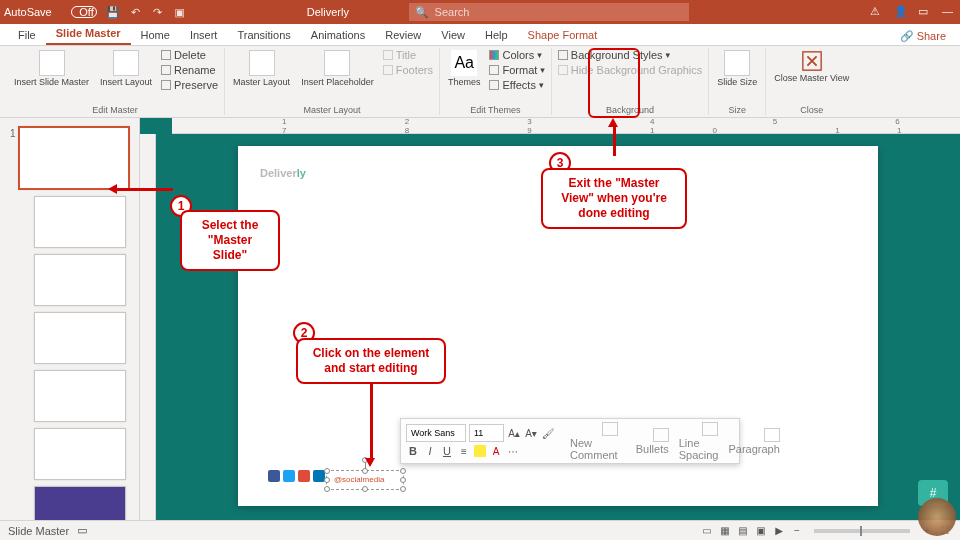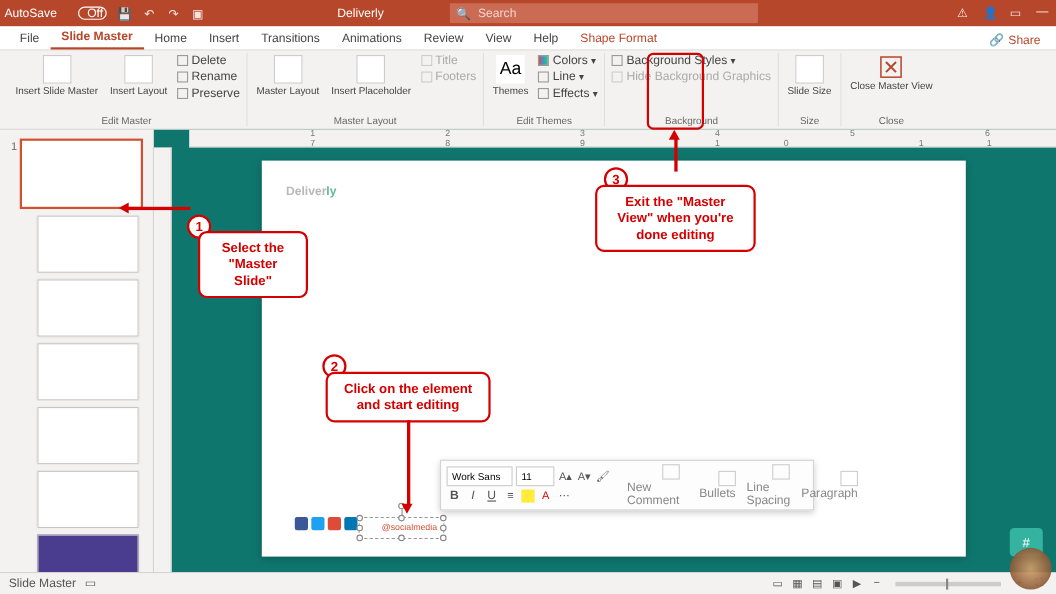--- a/index.html
+++ b/index.html
@@ -46,21 +46,21 @@
 .hruler{height:16px;background:#f3f2f1;border-bottom:1px solid #d4d4d4;margin-left:32px;font-size:8px;display:flex;align-items:center;color:#777;padding-left:110px;letter-spacing:58px}
 .canvasrow{flex:1;display:flex}
 .vruler{width:16px;background:#f3f2f1;border-right:1px solid #d4d4d4}
 .stage{flex:1;position:relative;display:flex;justify-content:center;padding-top:12px}
 .slide{width:640px;height:360px;background:#fff;box-shadow:0 2px 8px rgba(0,0,0,.25);position:relative}
 .deliverly{position:absolute;left:22px;top:18px;font-size:14px;font-weight:700;color:#b8b8b8}
 .deliverly .ly{color:#5fb89a}
 .social{position:absolute;left:30px;bottom:24px;display:flex;gap:3px;align-items:center}
 .sbox{width:12px;height:12px;border-radius:2px}
 .handle-box{position:absolute;left:88px;bottom:16px;width:78px;height:20px;border:1px dashed #999}
-.handle-box .tag{position:absolute;left:20px;top:4px;font-size:8px;color:#d05030}
+.handle-box .tag{position:absolute;left:7px;top:4px;font-size:8px;color:#d05030}
 .handle{position:absolute;width:6px;height:6px;border:1px solid #888;background:#fff;border-radius:50%}
 .rot{position:absolute;width:6px;height:6px;border:1px solid #888;background:#fff;border-radius:50%;top:-14px;left:50%;margin-left:-3px}
 .rotline{position:absolute;width:1px;height:8px;background:#888;top:-8px;left:50%}
 
 .minitb{position:absolute;left:162px;bottom:42px;width:340px;height:46px;background:#fdfdfd;border:1px solid #d4d4d4;box-shadow:0 2px 6px rgba(0,0,0,.2);display:flex;align-items:center;padding:3px 5px;gap:4px}
 .minitb .sel{height:18px;border:1px solid #ccc;font-size:9px;display:flex;align-items:center;padding:0 4px;background:#fff}
 .minitb .col{display:flex;flex-direction:column;gap:2px}
 .minitb .row{display:flex;gap:3px;align-items:center}
 .tbico{width:14px;height:14px;display:flex;align-items:center;justify-content:center;font-size:10px;color:#555;cursor:pointer}
 .divv{width:1px;height:34px;background:#ddd;margin:0 2px}
@@ -182,21 +182,21 @@
   <div class="rgroup">
     <div class="body">
       <div class="bigbtn">
           <div class="ico" style="border:none">
             <span style="font-size:16px">Aa</span>
           </div>
           <div class="txt">Themes</div>
         </div>
       <div class="smallstack">
         <div class="smallbtn"><span class="mini" style="background:linear-gradient(90deg,#e74c3c,#3498db,#2ecc71)"></span><span>Colors</span> ▾</div>
-        <div class="smallbtn"><span class="mini"></span><span>Line</span> ▾</div>
+        <div class="smallbtn"><span class="mini"></span><span>Format</span> ▾</div>
         <div class="smallbtn"><span class="mini"></span><span>Effects</span> ▾</div>
       </div>
     </div>
     <div class="label">Edit Themes</div>
   </div>
 
   <div class="rgroup">
     <div class="body">
       <div class="smallstack">
         <div class="smallbtn"><span class="mini"></span><span>Background Styles</span> ▾</div>

